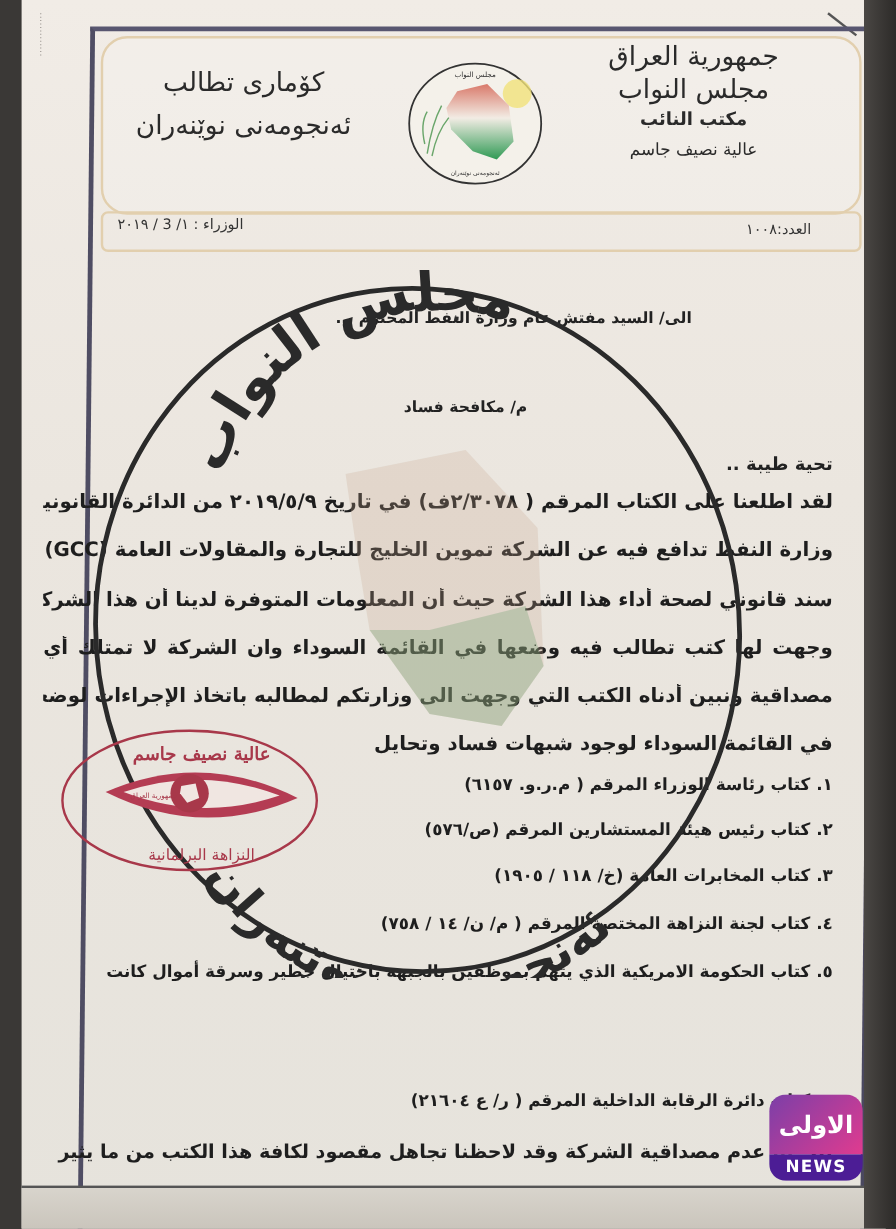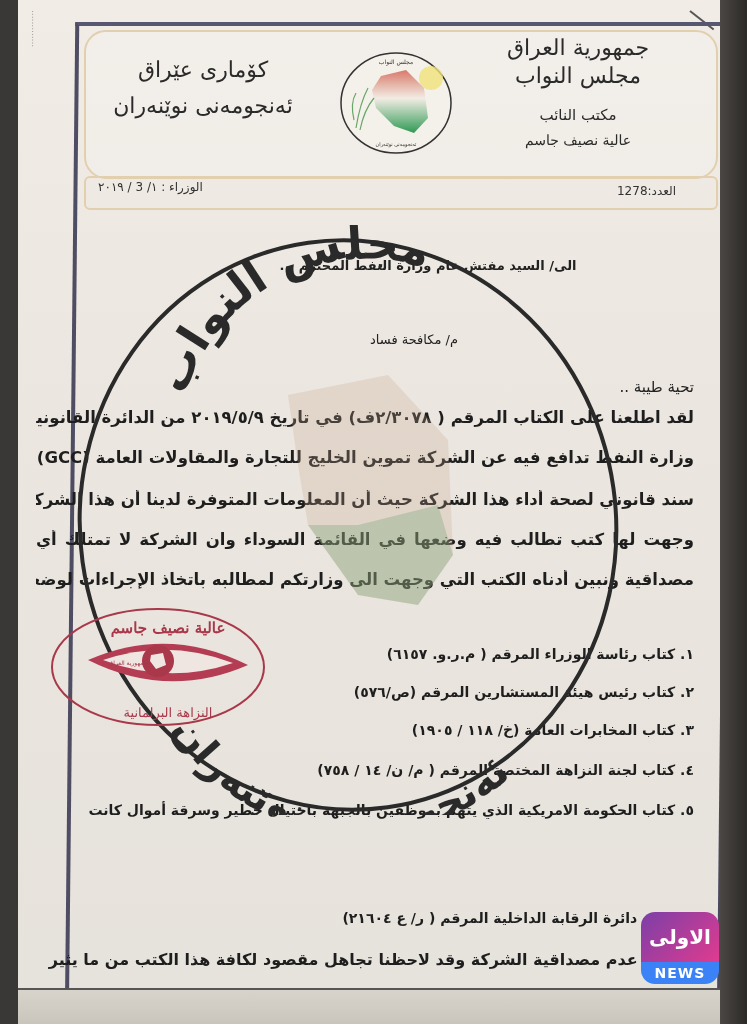--- a/index.html
+++ b/index.html
@@ -23,37 +23,37 @@
       position: absolute; left: 66px; top: 30px; width: 630px; height: 145px;
       border: 2px solid #e2cfae; border-radius: 22px; background: rgba(255,255,255,0.15);
     }
     .ref-bar {
       position: absolute; left: 66px; top: 176px; width: 630px; height: 30px;
       border: 2px solid #e2cfae; border-radius: 6px;
     }
     .hdr-ar { position: absolute; right: 60px; top: 34px; width: 200px; text-align: center; direction: rtl; color: #2a2a2a; }
     .hdr-ar .l1 { font-family: "DejaVu Serif", serif; font-size: 22px; line-height: 28px; }
     .hdr-ar .l2 { font-family: "DejaVu Serif", serif; font-size: 22px; line-height: 28px; }
-    .hdr-ar .l3 { font-size: 15px; font-weight: normal; margin-top: 16px; }
+    .hdr-ar .l3 { font-size: 15px; font-weight: bold; }
     .hdr-ar .l4 { font-family: "DejaVu Serif", serif; font-size: 14px; margin-top: 8px; }
     .hdr-ku { position: absolute; left: 90px; top: 52px; width: 190px; text-align: center; direction: rtl; color: #2a2a2a; font-family: "DejaVu Serif", serif; font-size: 22px; line-height: 36px; }
     .logo { position: absolute; left: 318px; top: 48px; width: 120px; height: 110px; }
     .ref-no { position: absolute; right: 62px; top: 184px; direction: rtl; font-size: 12px; color: #333; }
     .ref-date { position: absolute; left: 80px; top: 180px; direction: rtl; font-size: 12px; color: #333; }
     .to-line { position: absolute; top: 258px; left: 230px; width: 360px; direction: rtl; text-align: center; font-weight: bold; font-size: 13px; color: #222; }
-    .subject { position: absolute; top: 332px; left: 300px; width: 140px; direction: rtl; font-weight: normal; font-size: 13px; color: #222; }
-    .greeting { position: absolute; top: 378px; right: 44px; direction: rtl; font-weight: normal; font-size: 15px; color: #222; text-align: right; }
+    .subject { position: absolute; top: 332px; left: 300px; width: 140px; direction: rtl; text-align: center; font-weight: bold; font-size: 13px; color: #222; }
+    .greeting { position: absolute; top: 378px; right: 44px; direction: rtl; font-weight: bold; font-size: 15px; color: #222; text-align: right; }
     .para-line { position: absolute; right: 44px; left: 18px; direction: rtl; text-align: justify; text-align-last: justify; font-weight: bold; font-size: 16.5px; color: #1e1e1e; white-space: nowrap; overflow: hidden; }
     .para-line.last { text-align-last: right; }
     .list-item { position: absolute; right: 44px; direction: rtl; font-weight: bold; font-size: 14px; color: #1e1e1e; white-space: nowrap; }
     .stamp-big { position: absolute; left: 40px; top: 225px; width: 570px; height: 590px; }
     .stamp-red { position: absolute; left: 30px; top: 605px; width: 220px; height: 125px; }
     .watermark { position: absolute; left: 641px; top: 912px; width: 78px; height: 72px; border-radius: 14px; overflow: hidden; }
     .wm-top { height: 50px; background: linear-gradient(135deg,#7b3fa8,#e03b8f); color: #fff; font-weight: bold; font-size: 20px; text-align: center; line-height: 50px; direction: rtl; }
-    .wm-bot { height: 22px; background: #3b82f6; color: #fff; font-weight: bold; font-size: 14px; text-align: center; line-height: 22px; letter-spacing: 1px; }
+    .wm-bot { height: 22px; background: #4c1d95; color: #fff; font-weight: bold; font-size: 14px; text-align: center; line-height: 22px; letter-spacing: 1px; }
     .margin-note { position: absolute; left: 8px; top: 10px; width: 14px; height: 240px; color: #8a8580; font-size: 9px; writing-mode: vertical-rl; opacity: 0.7; }
     .tick-mark { position: absolute; left: 672px; top: 10px; width: 30px; height: 2px; background: #555; transform: rotate(38deg); transform-origin: left; }
     .bottom-shadow { position: absolute; left: 0; top: 988px; width: 720px; height: 36px; background: linear-gradient(180deg,#d8d4cc,#c9c4bb); border-top: 2px solid #555; }
   </style>
 </head>
 <body>
 
 <div class="paper">
 
   <div class="margin-note">.............</div>
@@ -64,21 +64,21 @@
   <div class="header-box"></div>
 
   <div class="hdr-ar">
     <div class="l1">جمهورية العراق</div>
     <div class="l2">مجلس النواب</div>
     <div class="l3">مكتب النائب</div>
     <div class="l4">عالية نصيف جاسم</div>
   </div>
 
   <div class="hdr-ku">
-    <div>كۆماری عێراق</div>
+    <div>كۆماری تطالب</div>
     <div>ئەنجومەنی نوێنەران</div>
   </div>
 
   <svg class="logo" viewBox="0 0 120 110">
     <ellipse cx="60" cy="55" rx="55" ry="50" fill="#f4f1ea" stroke="#333" stroke-width="1.5"></ellipse>
     <circle cx="95" cy="30" r="12" fill="#f1e27a" opacity="0.8"></circle>
     <path d="M45 28 L70 22 L88 40 L92 70 L78 85 L58 78 L40 60 L36 42 Z" fill="url(#mapg)"></path>
     <defs>
       <linearGradient id="mapg" x1="0" y1="0" x2="0" y2="1">
         <stop offset="0" stop-color="#d9796a"></stop>
@@ -86,35 +86,36 @@
         <stop offset="1" stop-color="#2f9a54"></stop>
       </linearGradient>
     </defs>
     <path d="M20 80 Q24 55 32 40 M24 82 Q28 62 38 50 M18 72 Q14 55 20 45" stroke="#6aa66b" stroke-width="1.2" fill="none"></path>
     <text x="60" y="16" font-size="6" text-anchor="middle" fill="#333" font-family="DejaVu Sans, sans-serif">مجلس النواب</text>
     <text x="60" y="98" font-size="5" text-anchor="middle" fill="#333" font-family="DejaVu Sans, sans-serif">ئەنجومەنی نوێنەران</text>
   </svg>
 
   <div class="ref-bar"></div>
   <div class="ref-no">
-    <span>العدد:</span><span>1278</span>
+    <span>العدد:</span><span>١٠٠٨</span>
   </div>
   <div class="ref-date">
     <span>الوزراء :</span> <span>١/ 3 / ٢٠١٩</span>
   </div>
 
   <div class="to-line">الى/ السيد مفتش عام وزارة النفط المحترم ...</div>
   <div class="subject">م/ مكافحة فساد</div>
   <div class="greeting">تحية طيبة ..</div>
 
   <div class="para-line" style="top:408px">لقد اطلعنا على الكتاب المرقم ( ٢/٣٠٧٨ف) في تاريخ ٢٠١٩/٥/٩ من الدائرة القانونية في</div>
   <div class="para-line" style="top:448px">وزارة النفط تدافع فيه عن الشركة تموين الخليج للتجارة والمقاولات العامة (GCC) دون</div>
   <div class="para-line" style="top:490px">سند قانوني لصحة أداء هذا الشركة حيث أن المعلومات المتوفرة لدينا أن هذا الشركة</div>
   <div class="para-line" style="top:530px">وجهت لها كتب تطالب فيه وضعها في القائمة السوداء وان الشركة لا تمتلك أي</div>
   <div class="para-line" style="top:570px">مصداقية ونبين أدناه الكتب التي وجهت الى وزارتكم لمطالبه باتخاذ الإجراءات لوضعها</div>
+  <div class="para-line last" style="top:610px">في القائمة السوداء لوجود شبهات فساد وتحايل</div>
 
   <div class="list-item" style="top:646px">
     <span>١</span>. <span>كتاب رئاسة الوزراء المرقم ( م.ر.و. ٦١٥٧)</span>
   </div>
   <div class="list-item" style="top:684px">
     <span>٢</span>. <span>كتاب رئيس هيئة المستشارين المرقم (ص/٥٧٦)</span>
   </div>
   <div class="list-item" style="top:722px">
     <span>٣</span>. <span>كتاب المخابرات العامة (خ/ ١١٨ / ١٩٠٥)</span>
   </div>

